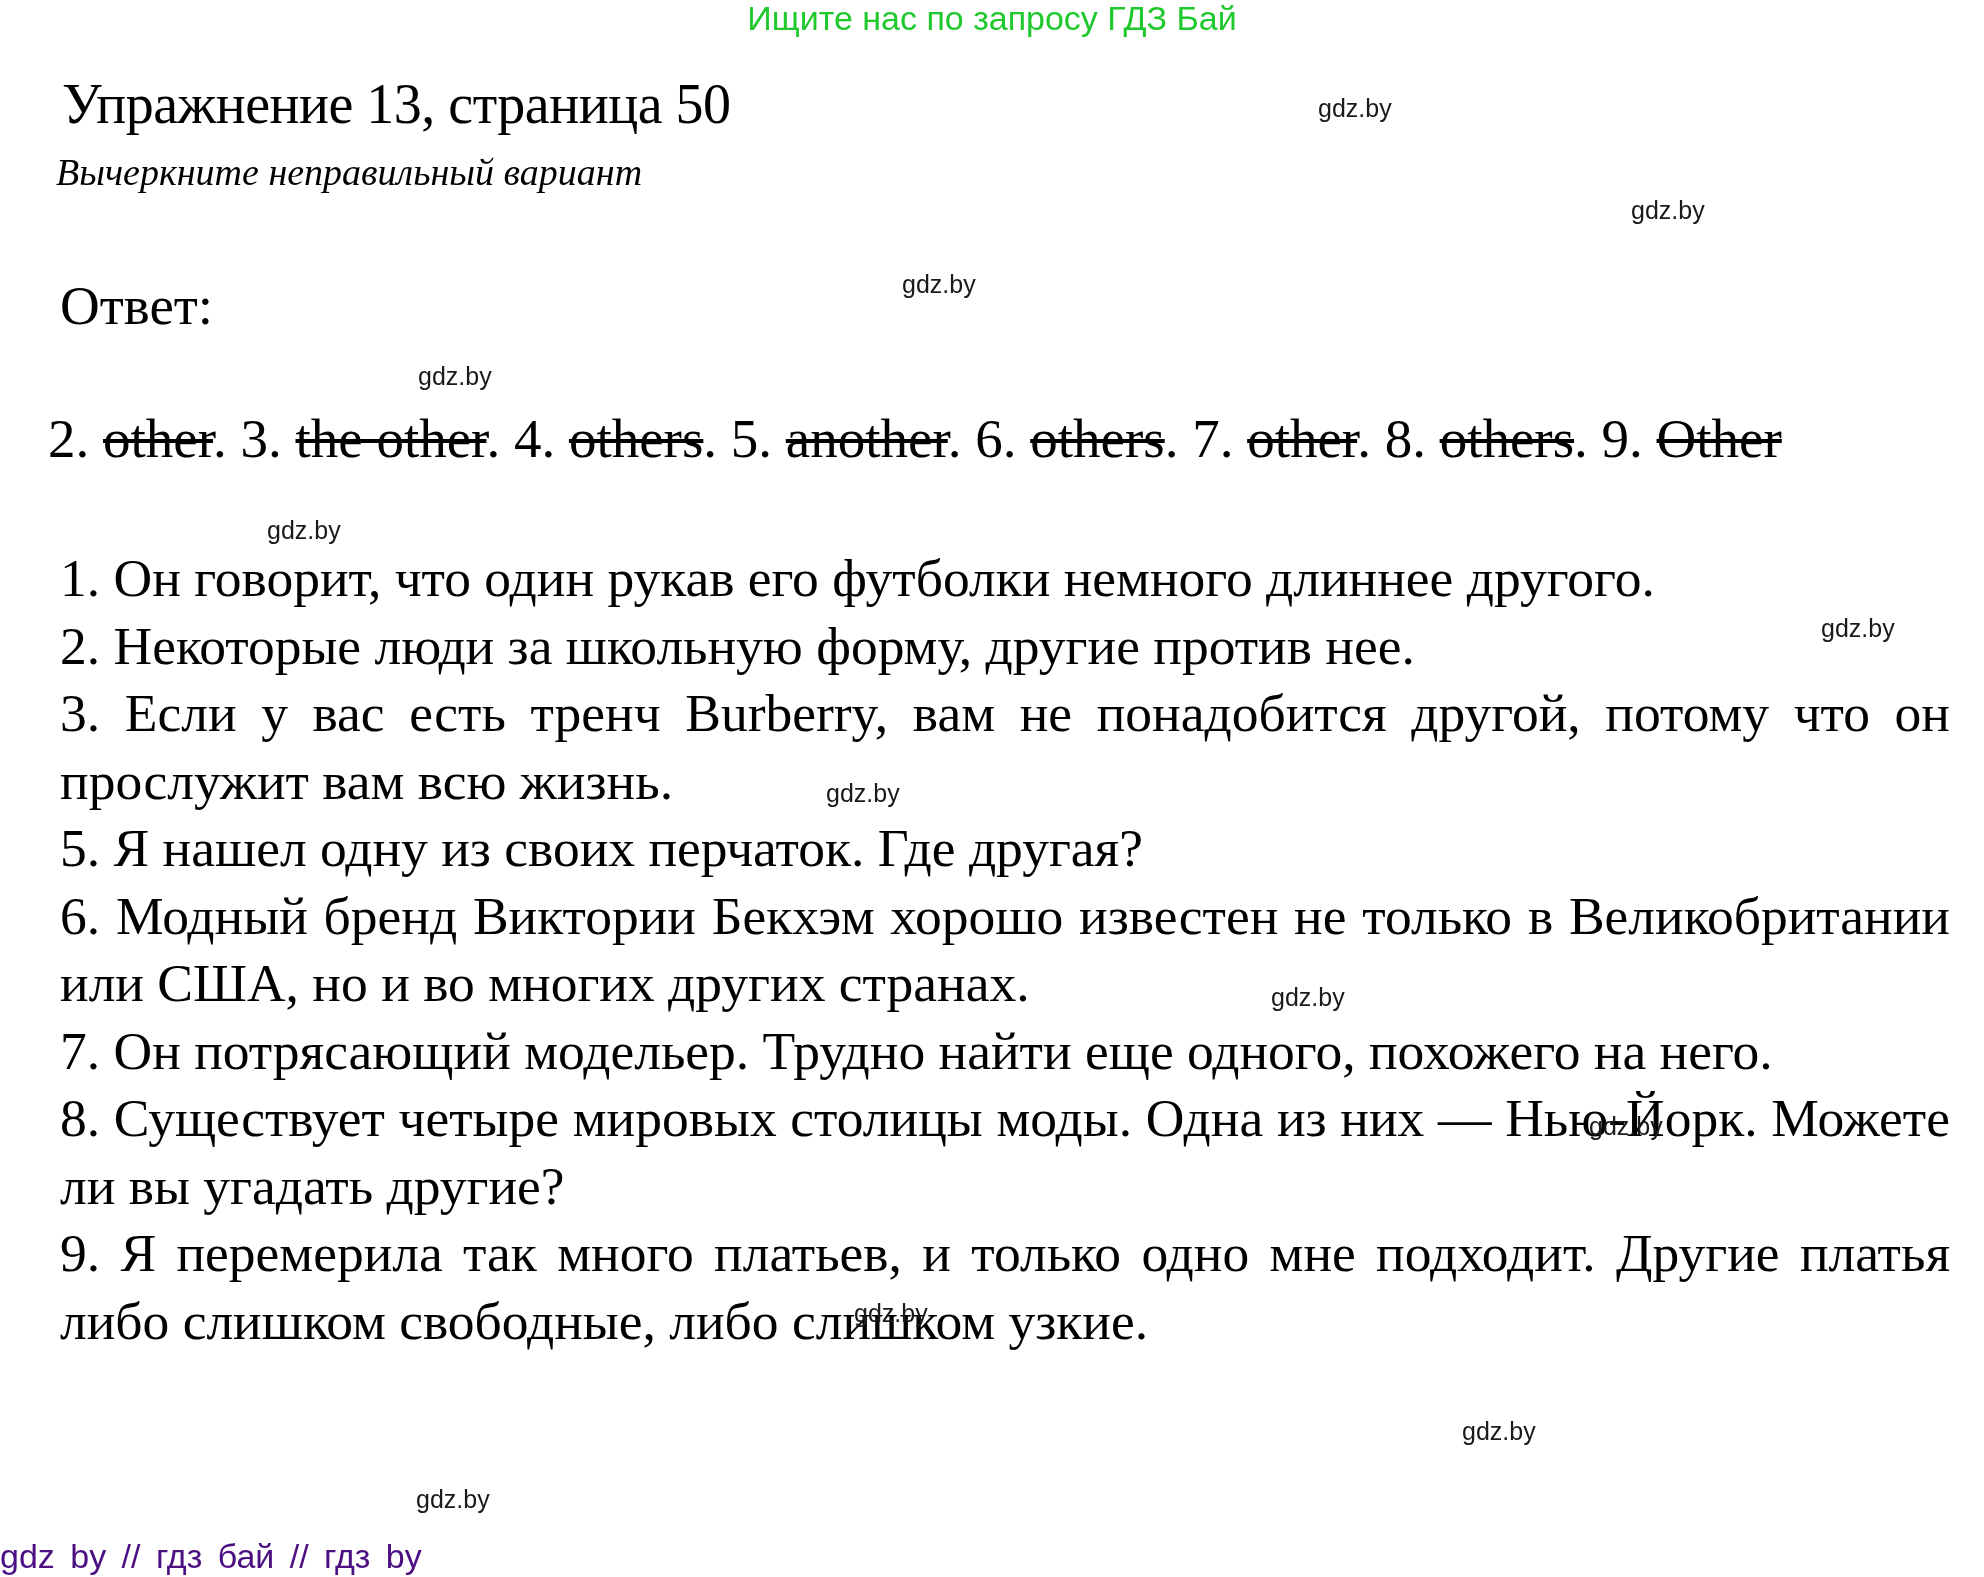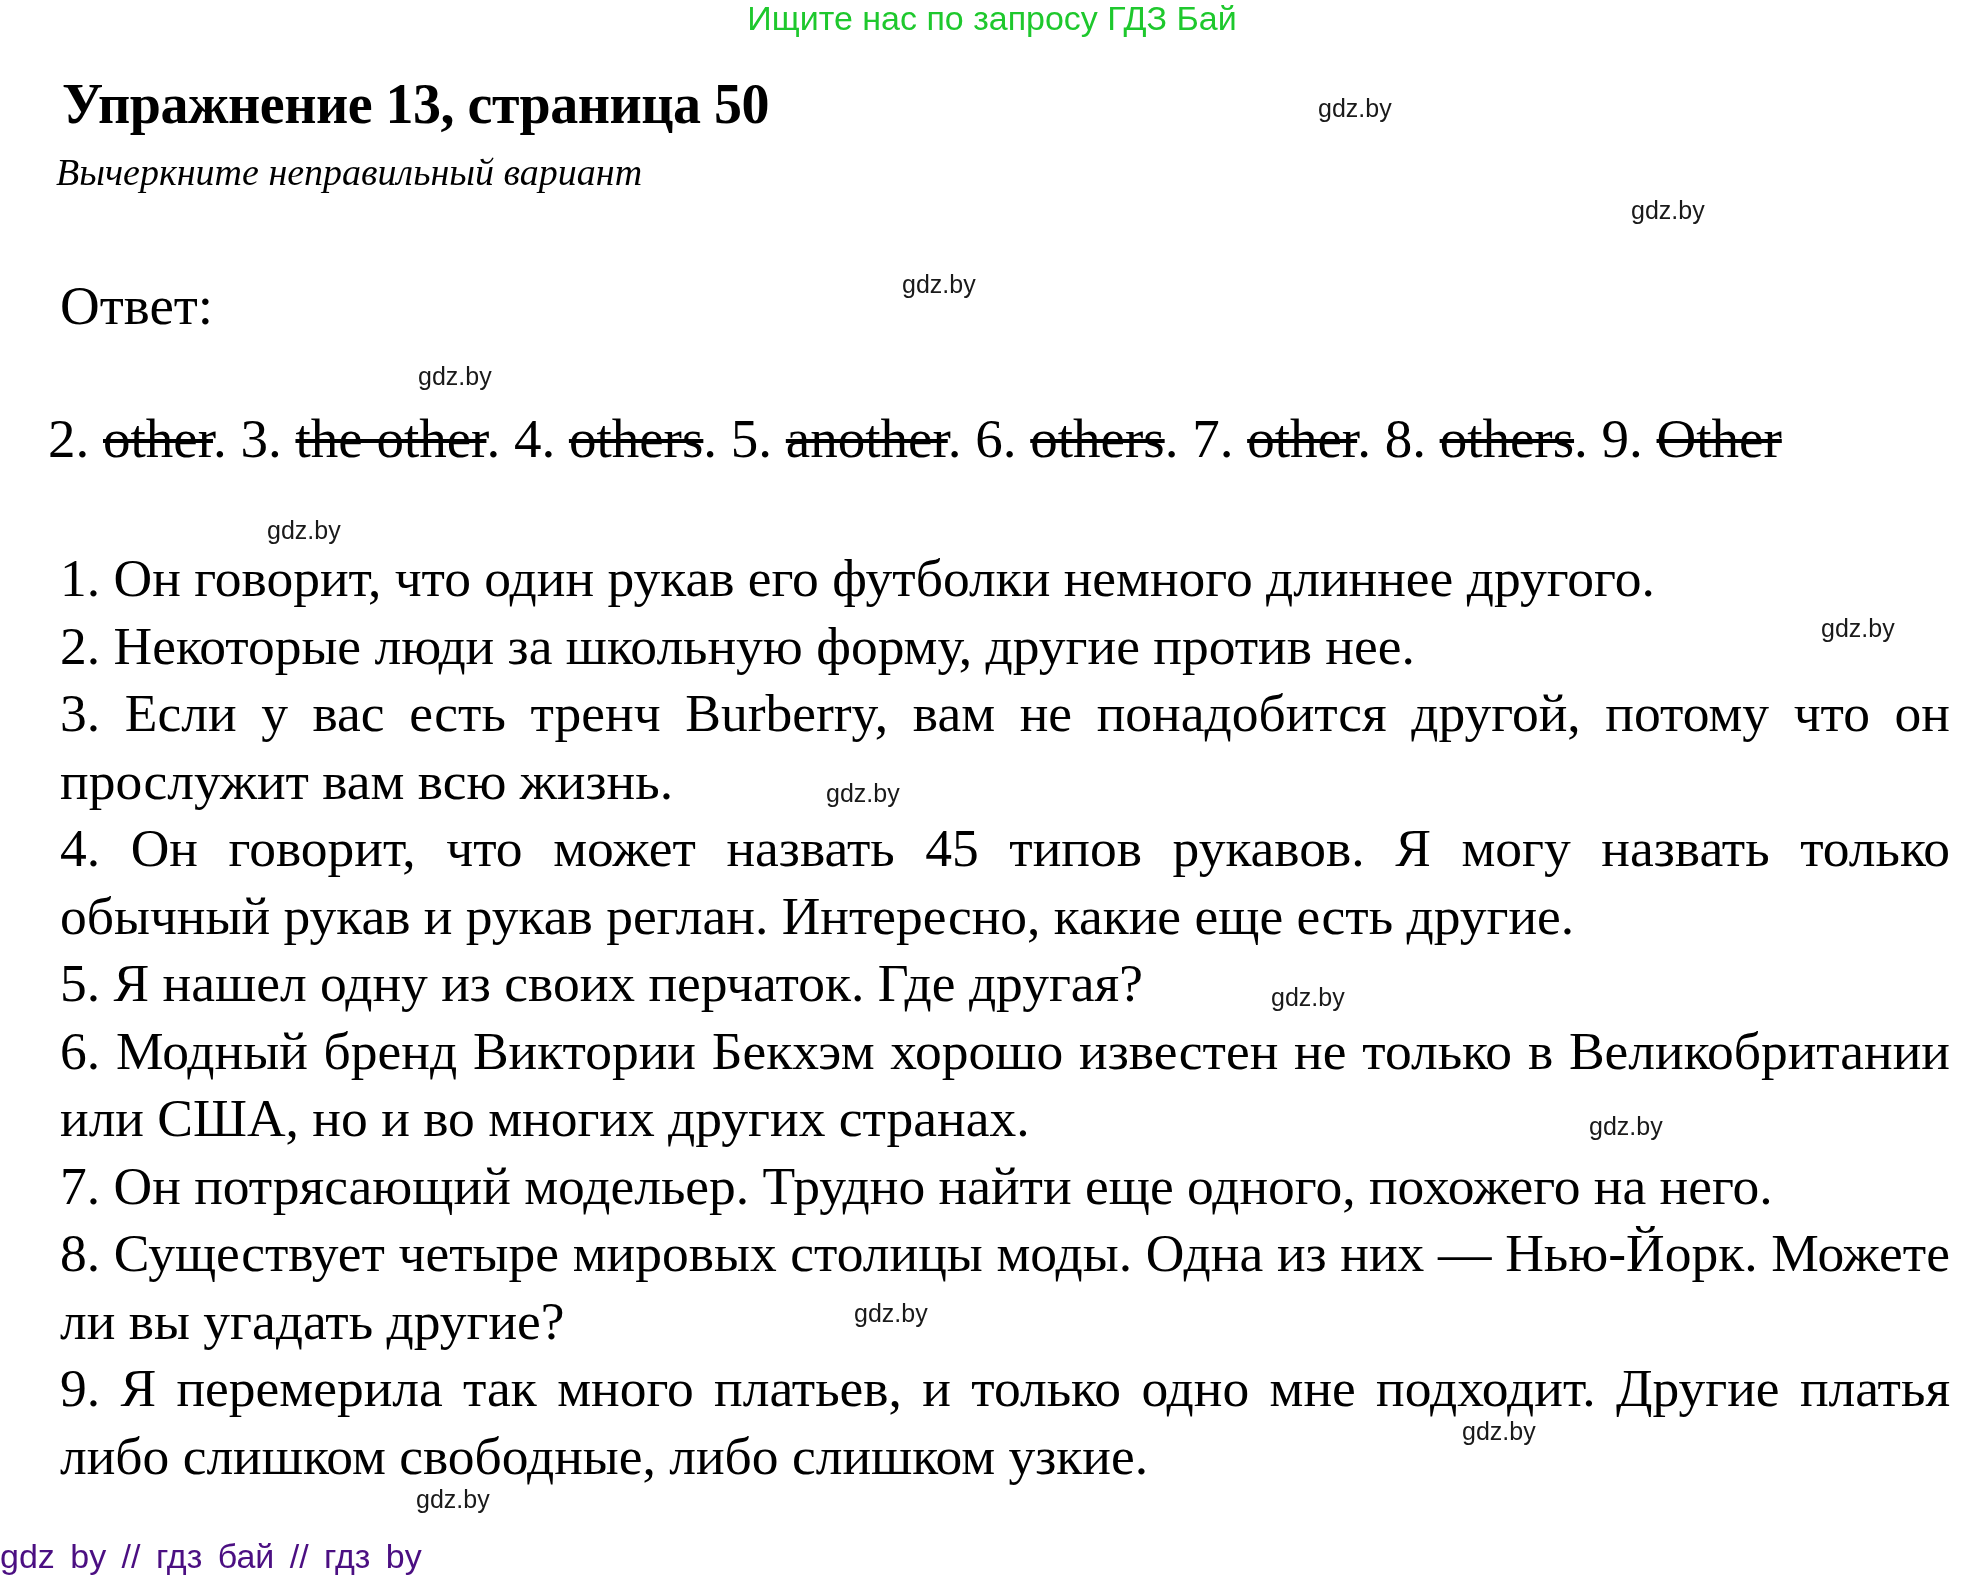--- a/index.html
+++ b/index.html
@@ -21,21 +21,21 @@
       left: 0; width: 1984px; top: -2px;
       text-align: center;
       font-family: "Liberation Sans", sans-serif;
       font-size: 34px;
       line-height: 40px;
       color: #1ec82d;
     }
     .title {
       left: 62px; top: 72px;
       font-size: 56px;
-      font-weight: bold;
+      font-weight: normal;
       line-height: 64px;
       letter-spacing: -0.5px;
     }
     .subtitle {
       left: 56px; top: 140px;
       font-size: 38px;
       line-height: 64px;
       font-style: italic;
     }
     .answer-label {
@@ -96,21 +96,20 @@
 <div class="abs answer-label">Ответ:</div>
 
 <div class="abs answers-line">
   <span><span>2. </span><span class="struck">other</span><span>. </span></span><span><span>3. </span><span class="struck">the other</span><span>. </span></span><span><span>4. </span><span class="struck">others</span><span>. </span></span><span><span>5. </span><span class="struck">another</span><span>. </span></span><span><span>6. </span><span class="struck">others</span><span>. </span></span><span><span>7. </span><span class="struck">other</span><span>. </span></span><span><span>8. </span><span class="struck">others</span><span>. </span></span><span><span>9. </span><span class="struck">Other</span><span></span></span>
 </div>
 
 <div class="translations">
   <p>1. Он говорит, что один рукав его футболки немного длиннее другого.</p>
   <p>2. Некоторые люди за школьную форму, другие против нее.</p>
   <p>3. Если у вас есть тренч Burberry, вам не понадобится другой, потому что он прослужит вам всю жизнь.</p>
-  <p>4. Он говорит, что может назвать 45 типов рукавов. Я могу назвать только обычный рукав и рукав реглан. Интересно, какие еще есть другие.</p>
   <p>5. Я нашел одну из своих перчаток. Где другая?</p>
   <p>6. Модный бренд Виктории Бекхэм хорошо известен не только в Великобритании или США, но и во многих других странах.</p>
   <p>7. Он потрясающий модельер. Трудно найти еще одного, похожего на него.</p>
   <p>8. Существует четыре мировых столицы моды. Одна из них — Нью-Йорк. Можете ли вы угадать другие?</p>
   <p>9. Я перемерила так много платьев, и только одно мне подходит. Другие платья либо слишком свободные, либо слишком узкие.</p>
 </div>
 
 <div id="watermarks">
     <div class="watermark" style="left: 1318px; top: 92px;">gdz.by</div>
     <div class="watermark" style="left: 1631px; top: 194px;">gdz.by</div>

